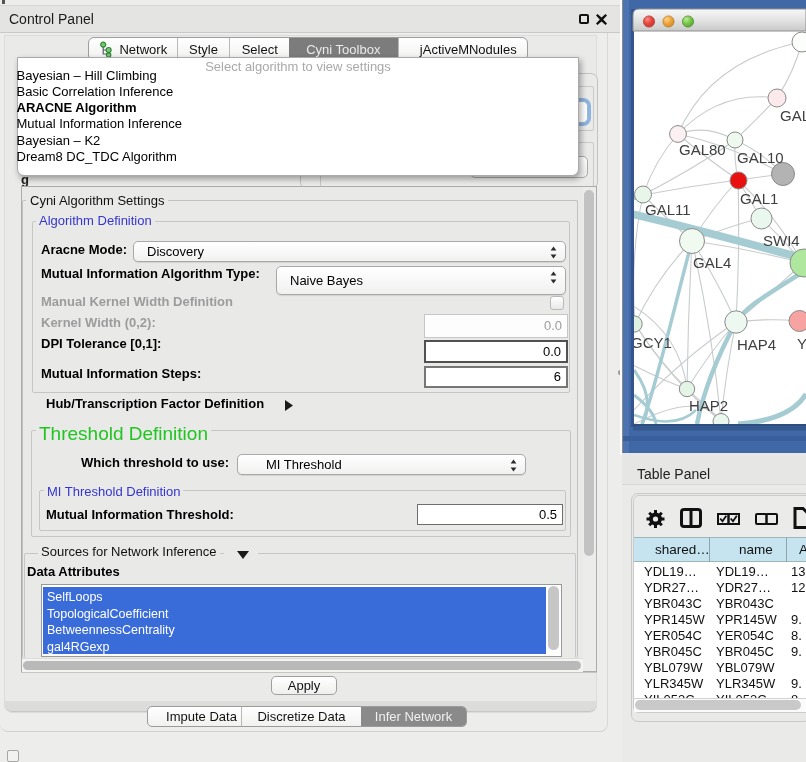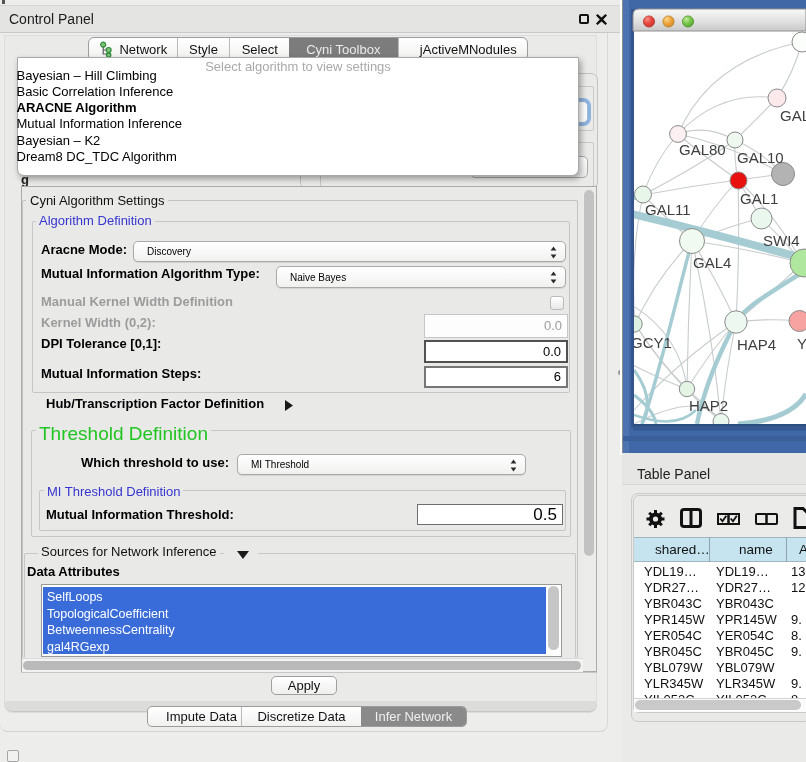--- a/index.html
+++ b/index.html
@@ -1,20 +1,20 @@
 <!DOCTYPE html>
 <html><head>
 <meta charset="utf-8">
 <style>
 * { margin:0; padding:0; box-sizing:border-box; }
 html,body { width:806px; height:762px; overflow:hidden; }
 body { font-family:"Liberation Sans", sans-serif; background:#ededec; }
 #app { position:relative; width:806px; height:762px; overflow:hidden; }
 .abs { position:absolute; }
-.combo { background:linear-gradient(#ffffff,#f1f1f0); border:1px solid #a9a9a9; border-radius:5px; font-size:10px; color:#000; display:flex; align-items:center; box-shadow:0 1px 1px rgba(0,0,0,0.10); }
+.combo { background:linear-gradient(#ffffff,#f1f1f0); border:1px solid #a9a9a9; border-radius:5px; font-size:13px; color:#000; display:flex; align-items:center; box-shadow:0 1px 1px rgba(0,0,0,0.10); }
 .combo svg.ar { position:absolute; right:8px; top:4px; }
 </style>
 </head>
 <body>
 <div id="app">
 
   <div class="abs" style="left:0;top:0;width:622px;height:762px;background:#ededec;"></div>
   <div class="abs" style="left:2px;top:0;width:3px;height:4px;background:#555;"></div>
 
   <div class="abs" style="left:0;top:5px;width:622px;height:28px;background:#e4e4e3;border-top:1px solid #d6d6d6;border-bottom:1px solid #c9c9c9;"></div>
@@ -69,21 +69,21 @@
 
   <div class="abs" style="left:41px;top:242px;font-size:13px;font-weight:bold;color:#000;">Aracne Mode:</div>
   <div class="abs combo" style="left:133px;top:241px;width:433px;height:21px;">
     <span style="margin-left:13px;">Discovery</span>
       <svg class="ar" width="7" height="13" viewBox="0 0 7 13">
         <path d="M3.5 0.5 L6.4 4.5 L0.6 4.5 Z" fill="#2b2b2b"></path>
         <path d="M3.5 12.5 L6.4 8.5 L0.6 8.5 Z" fill="#2b2b2b"></path>
       </svg>
   </div>
   <div class="abs" style="left:41px;top:266px;font-size:13px;font-weight:bold;color:#000;">Mutual Information Algorithm Type:</div>
-  <div class="abs combo" style="left:276px;top:266px;width:290px;height:22px;">
+  <div class="abs combo" style="left:276px;top:266px;width:290px;height:29px;">
     <span style="margin-left:13px;">Naive Bayes</span>
       <svg class="ar" width="7" height="13" viewBox="0 0 7 13">
         <path d="M3.5 0.5 L6.4 4.5 L0.6 4.5 Z" fill="#2b2b2b"></path>
         <path d="M3.5 12.5 L6.4 8.5 L0.6 8.5 Z" fill="#2b2b2b"></path>
       </svg>
   </div>
   <div class="abs" style="left:41px;top:294px;font-size:13px;font-weight:bold;color:#9c9c9c;">Manual Kernel Width Definition</div>
   <div class="abs" style="left:550px;top:296px;width:14px;height:14px;background:linear-gradient(#ffffff,#e8e8e8);border:1px solid #bababa;border-radius:3px;"></div>
 
   <div class="abs" style="left:41px;top:315px;font-size:13px;font-weight:bold;color:#9c9c9c;">Kernel Width (0,2):</div>
@@ -98,32 +98,32 @@
   <div class="abs" style="left:46px;top:396px;font-size:13px;font-weight:bold;color:#000;">Hub/Transcription Factor Definition</div>
   <svg class="abs" style="left:283px;top:399px;" width="12" height="13" viewBox="0 0 12 13">
       <path d="M2 1 L10 6.5 L2 12 Z" fill="#1a1a1a"></path>
     </svg>
 
   <div class="abs" style="left:31px;top:430px;width:540px;height:107px;border:1px solid #c6c6c6;border-radius:2px;"></div>
   <div class="abs" style="left:36px;top:423px;background:#e9e9e8;padding:0 3px;font-size:19px;color:#21c521;">Threshold Definition</div>
 
   <div class="abs" style="left:81px;top:455px;font-size:13px;font-weight:bold;color:#000;">Which threshold to use:</div>
   <div class="abs combo" style="left:237px;top:454px;width:289px;height:21px;">
-    <span style="margin-left:13px;">MI Threshold</span>
+    <span style="margin-left:28px;">MI Threshold</span>
       <svg class="ar" width="7" height="13" viewBox="0 0 7 13">
         <path d="M3.5 0.5 L6.4 4.5 L0.6 4.5 Z" fill="#2b2b2b"></path>
         <path d="M3.5 12.5 L6.4 8.5 L0.6 8.5 Z" fill="#2b2b2b"></path>
       </svg>
   </div>
 
   <div class="abs" style="left:39px;top:490px;width:527px;height:41px;border:1px solid #c6c6c6;border-radius:2px;"></div>
   <div class="abs" style="left:44px;top:484px;background:#e9e9e8;padding:0 3px;font-size:13px;color:#3535cf;">MI Threshold Definition</div>
 
   <div class="abs" style="left:46px;top:507px;font-size:13px;font-weight:bold;color:#000;">Mutual Information Threshold:</div>
-  <div class="abs" style="left:417px;top:504px;width:146px;height:21px;background:#fff;border:1px solid #6e6e6e;font-size:17px;color:#000;text-align:right;line-height:19px;padding-right:5px;">0.5</div>
+  <div class="abs" style="left:417px;top:504px;width:146px;height:21px;background:#fff;border:1px solid #6e6e6e;font-size:13px;color:#000;text-align:right;line-height:19px;padding-right:5px;">0.5</div>
 
   <div class="abs" style="left:24px;top:553px;width:552px;height:105px;border:1px solid #c6c6c6;border-bottom:none;border-radius:2px;"></div>
   <div class="abs" style="left:224px;top:548px;width:34px;height:12px;background:#e9e9e8;"></div>
     <div class="abs" style="left:38px;top:544px;background:#e9e9e8;padding:0 3px;font-size:13px;color:#111;">Sources for Network Inference</div>
   <svg class="abs" style="left:236px;top:550px;" width="14" height="10" viewBox="0 0 14 10">
       <path d="M1 1 L13 1 L7 9 Z" fill="#1a1a1a"></path>
     </svg>
   <div class="abs" style="left:27px;top:564px;font-size:13px;font-weight:bold;color:#000;">Data Attributes</div>
 
   <div class="abs" style="left:41px;top:584px;width:521px;height:73px;background:#fff;border:1px solid #999;"></div>

